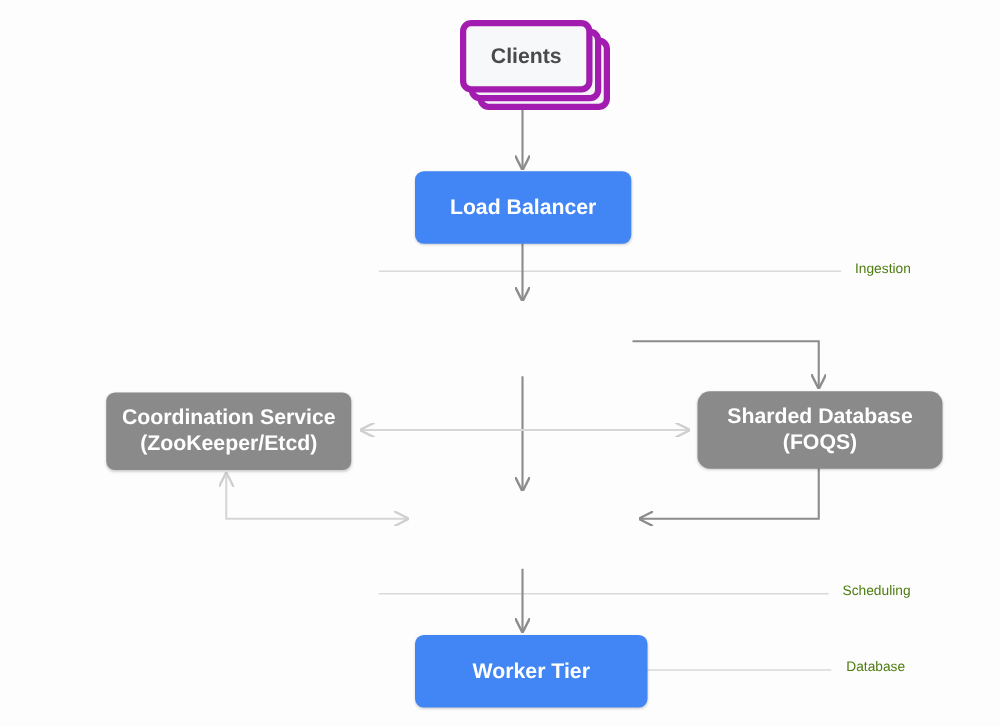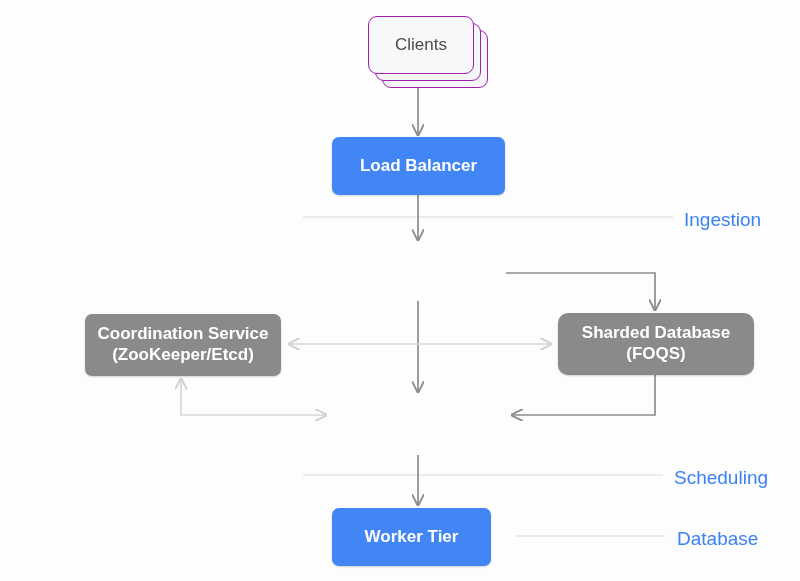--- a/index.html
+++ b/index.html
@@ -52,38 +52,39 @@
   }
   
   #clients-stack {
     position: absolute;
     z-index: 5;
   }
   .client-card {
     position: absolute;
     box-sizing: border-box;
     background: #f4f5f7;
-    border: 1px solid #a21caf;
+    border: 5px solid #a21caf;
     border-radius: 9px;
+    font-weight: bold;
   }
   .client-card.c3 { left: 14px; top: 14px; }
   .client-card.c2 { left: 7px; top: 7px; }
   .client-card.c1 {
     left: 0; top: 0;
     background: #f7f8fa;
     display: flex;
     align-items: center;
     justify-content: center;
     color: #4a4a4a;
     font-size: 17px;
   }
   .divider-label {
     position: absolute;
-    font-size: 19px;
-    color: #3b82f6;
+    font-size: 11px;
+    color: #4d7c0f;
     white-space: nowrap;
     z-index: 5;
   }
 </style>
 </head>
 <body>
 
 <div id="canvas">
 
   <svg id="svg-layer" viewBox="0 0 800 581" xmlns="http://www.w3.org/2000/svg">
@@ -137,21 +138,21 @@
     <span class="node-label">Coordination Service
 (ZooKeeper/Etcd)</span>
   </div>
 
   <div class="node node-gray" style="left:558px; top:313px; width:196px; height:62px;border-radius:10px;">
     <span class="node-label">Sharded Database
 (FOQS)</span>
   </div>
 
 
-  <div class="node node-blue" style="left:332px; top:508px; width:159px; height:58px;">
+  <div class="node node-blue" style="left:332px; top:508px; width:186px; height:58px;">
     <span class="node-label">Worker Tier</span>
   </div>
 
   <div class="divider-label" style="left:684px; top:209px;">Ingestion</div>
   <div class="divider-label" style="left:674px; top:467px;">Scheduling</div>
   <div class="divider-label" style="left:677px; top:528px;">Database</div>
 
 </div>
 
 </body></html>

